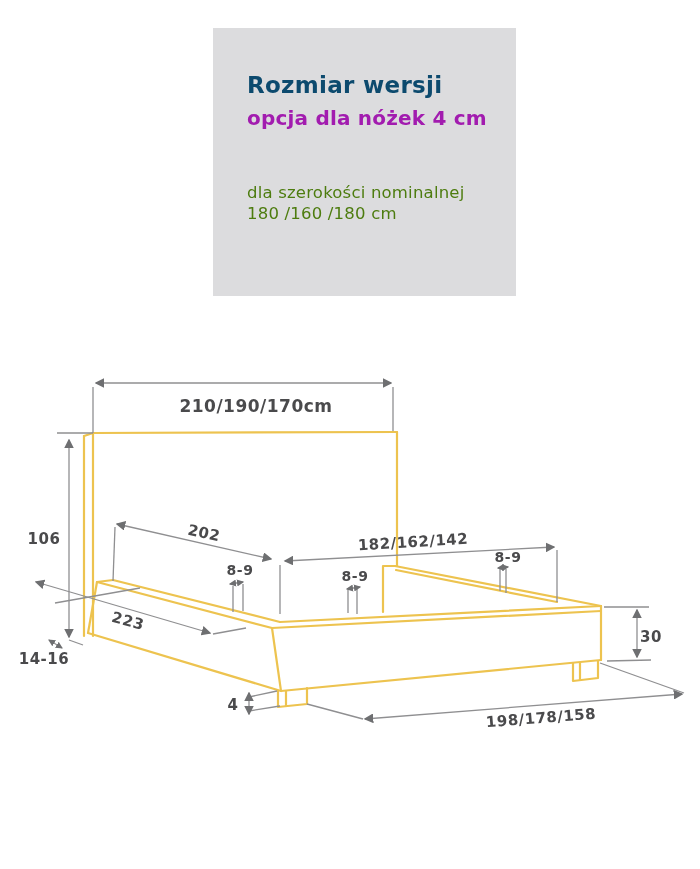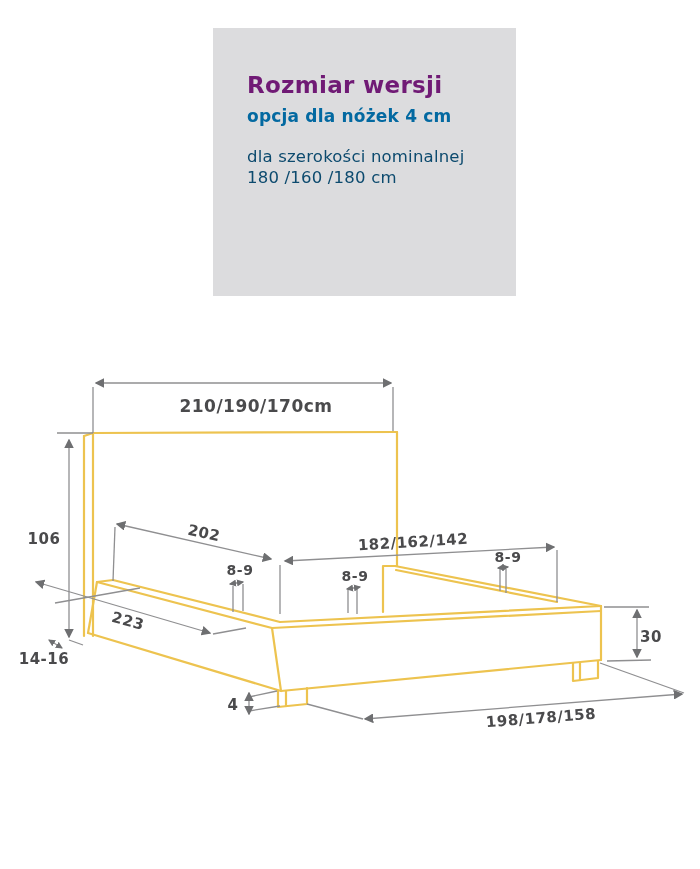--- a/index.html
+++ b/index.html
@@ -1,22 +1,22 @@
 <!DOCTYPE html>
 <html><head>
 <meta charset="utf-8">
 <style>
   html,body{margin:0;padding:0;background:#ffffff;}
   .page{position:relative;width:700px;height:869px;background:#ffffff;overflow:hidden;
         font-family:"DejaVu Sans","Liberation Sans",sans-serif;}
   .info-box{position:absolute;left:213px;top:28px;width:303px;height:268px;
             background:#dcdcde;box-sizing:border-box;padding:44px 20px 0 34px;}
-  .title-line{font-size:23px;font-weight:bold;color:#701a75;line-height:27px;letter-spacing:.3px;}
-  .subtitle{margin-top:7px;font-size:17px;font-weight:bold;color:#0369a1;letter-spacing:.2px;}
-  .body-text{margin-top:20px;font-size:16.5px;color:#0c4a6e;line-height:21px;letter-spacing:.2px;}
+  .title-line{font-size:23px;font-weight:bold;color:#0c4a6e;line-height:27px;letter-spacing:.3px;}
+  .subtitle{margin-top:7px;font-size:20px;font-weight:bold;color:#a21caf;letter-spacing:.2px;}
+  .body-text{margin-top:52px;font-size:16.5px;color:#4d7c0f;line-height:21px;letter-spacing:.2px;}
   svg{position:absolute;left:0;top:0;}
   .yline{stroke:#edc34f;stroke-width:2.2;fill:none;stroke-linecap:round;stroke-linejoin:round;}
   .gline{stroke:#8f8f91;stroke-width:1.3;fill:none;}
   .dimtxt{fill:#4a4a4c;font-family:"DejaVu Sans","Liberation Sans",sans-serif;
           font-weight:bold;font-size:15px;letter-spacing:.5px;text-anchor:middle;}
   .big{font-size:17px;}
   .small{font-size:14px;}
 </style>
 </head>
 <body>

